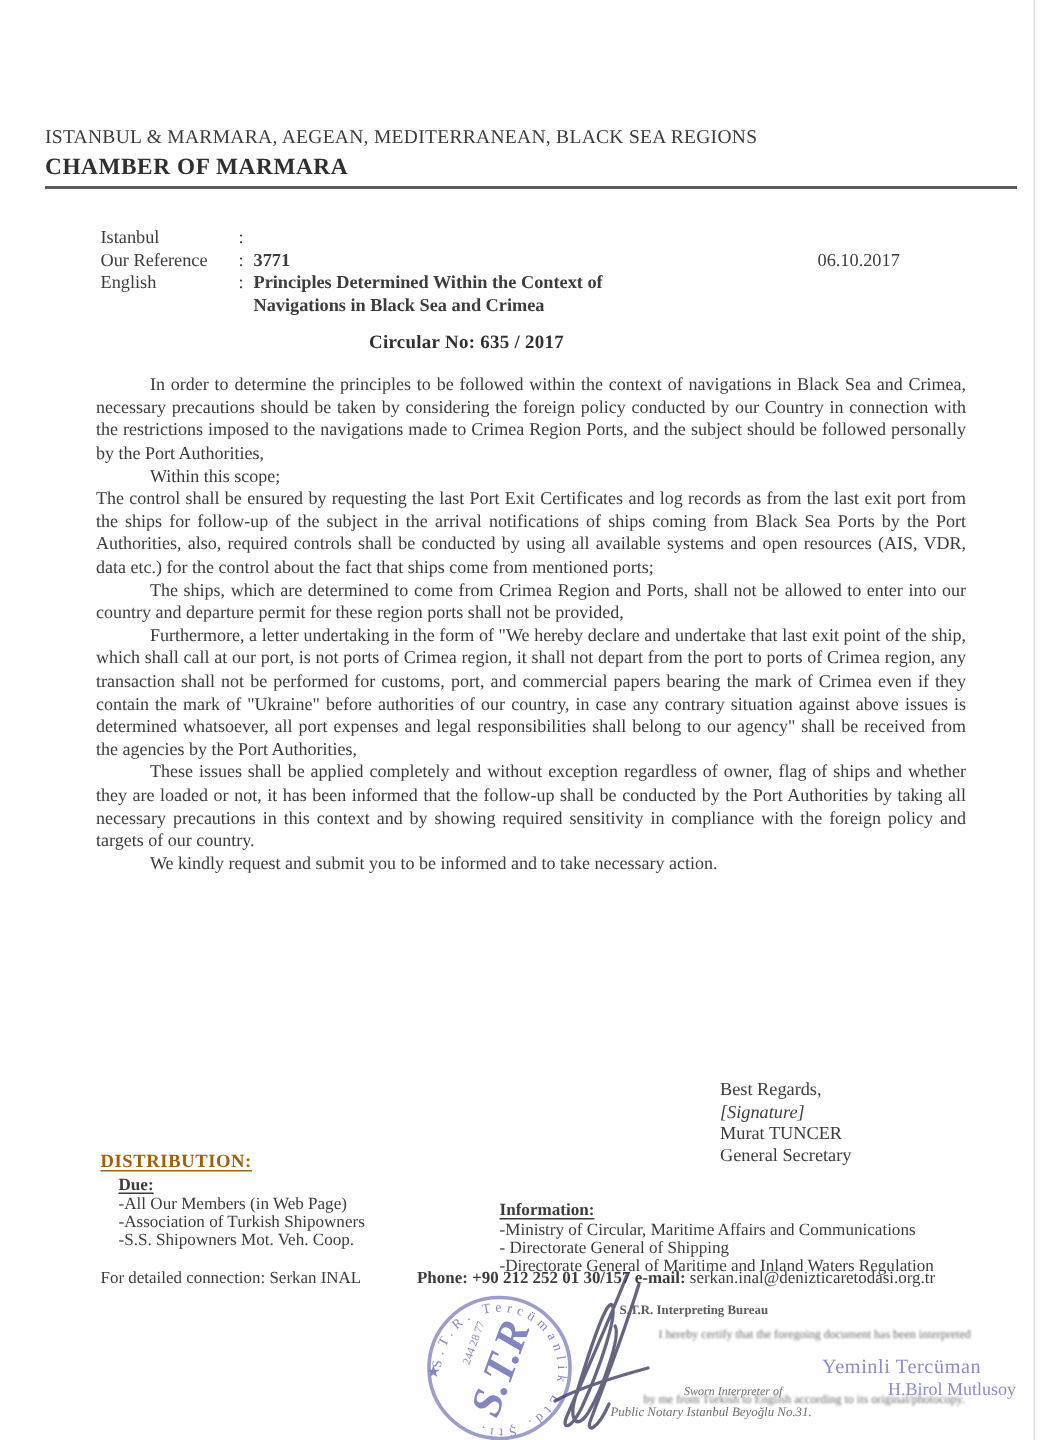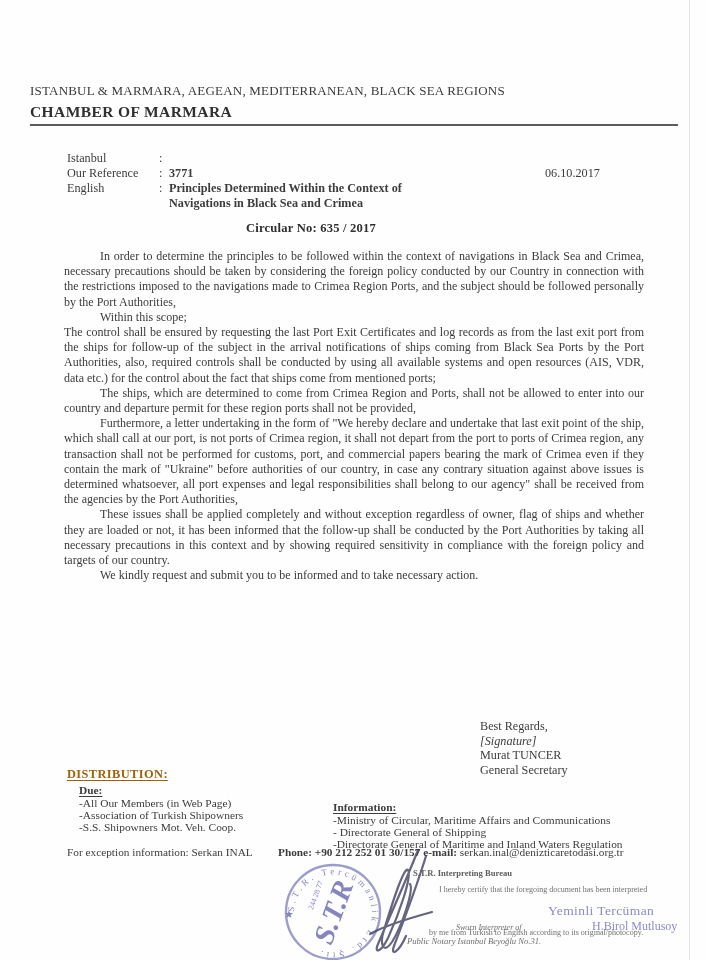--- a/index.html
+++ b/index.html
@@ -135,21 +135,21 @@
       </div>
       <div class="info-col">
         <div class="col-heading">Information:</div>
         <p class="dist-item">-Ministry of Circular, Maritime Affairs and Communications</p>
         <p class="dist-item">- Directorate General of Shipping</p>
         <p class="dist-item">-Directorate General of Maritime and Inland Waters Regulation</p>
       </div>
     </div>
   </div>
 
-  <div class="detail-info soft">For exception information: Serkan INAL</div>
+  <div class="detail-info soft">For detailed connection: Serkan INAL</div>
   <div class="phone-line soft">
     <span class="bold">Phone:</span><span class="bold"> +90 212 252 01 30/157 </span><span class="bold">e-mail:</span><span> serkan.inal@denizticaretodasi.org.tr</span>
   </div>
 
   <svg class="stamp" width="116" height="104" viewBox="0 0 116 104">
     <defs>
       <path id="ringPath" d="M 18,56 A 39,39 0 1 1 17.99,56.3"></path>
     </defs>
     <circle cx="57" cy="56" r="47" fill="none" stroke="#7b7bba" stroke-width="2.4" opacity="0.8"></circle>
     <text font-size="9" fill="#7b7bba" letter-spacing="3.4" font-family="Liberation Serif, serif">

